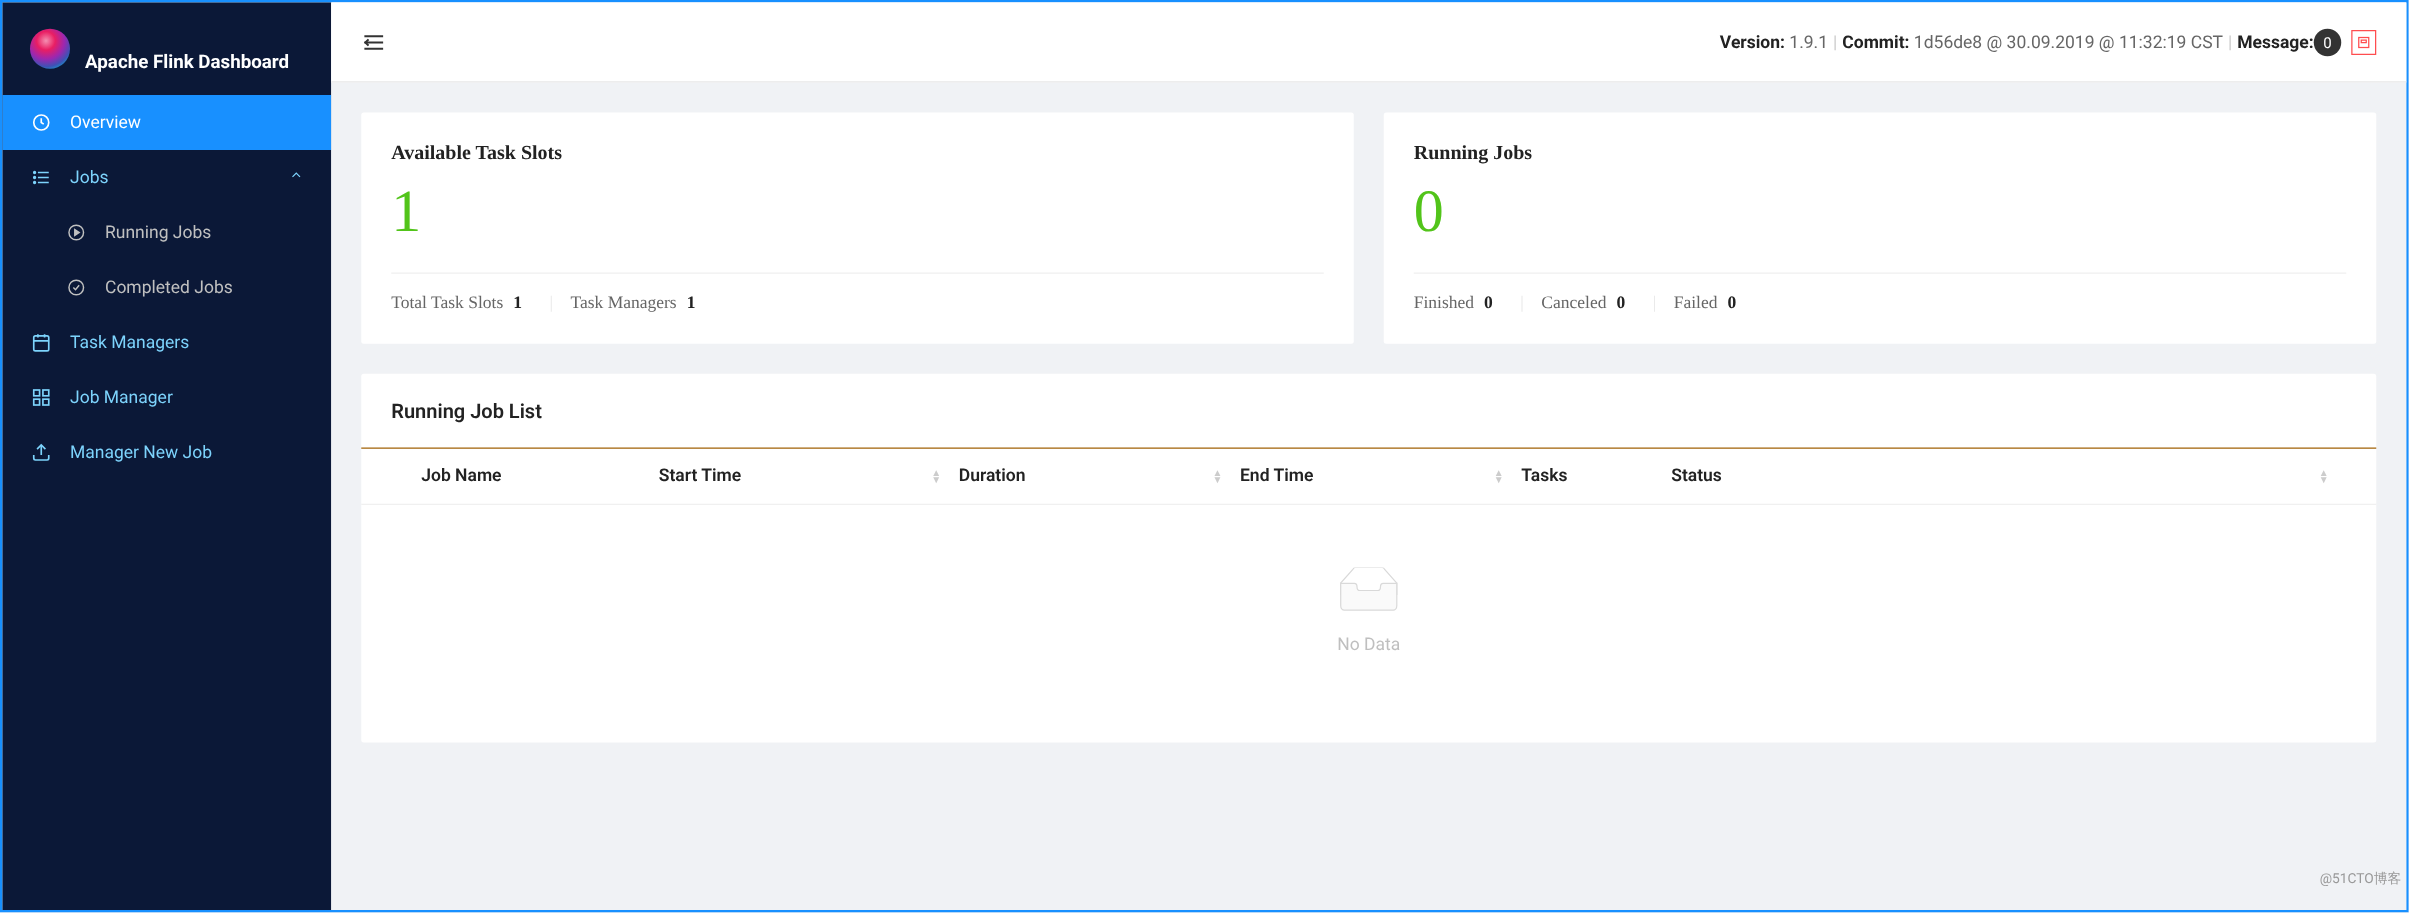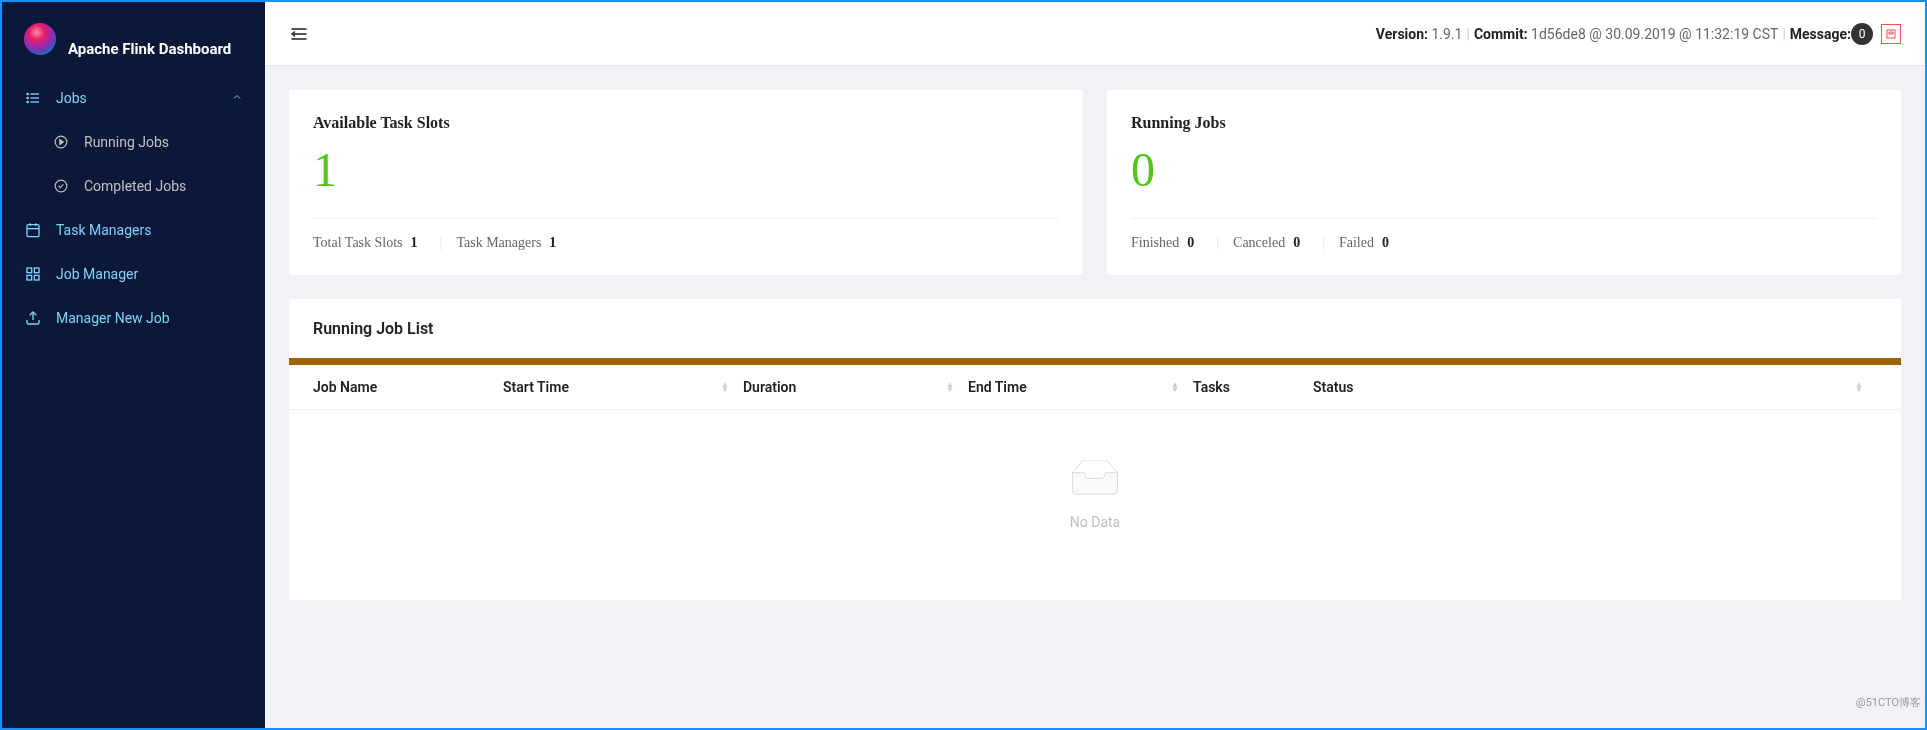--- a/index.html
+++ b/index.html
@@ -159,36 +159,36 @@
       padding-top: 16px;
     }
     .subline .val { color: #222; font-weight: 600; margin-right: 8px; }
     .subline .div { color: #e8e8e8; margin: 0 6px; }
     .table-card { background: #fff; border-radius: 2px; }
     .table-title {
       padding: 20px 24px;
       font-size: 16px;
       font-weight: 600;
       color: #222;
-      border-bottom: 7px solid #a16207;
+      border-bottom: 1px solid #a16207;
     }
     .table-head {
       display: flex;
       padding: 14px 24px;
       border-bottom: 1px solid #f0f0f0;
     }
     .th {
       color: #222;
       font-weight: 600;
       font-size: 14px;
       display: flex;
       align-items: center;
       gap: 6px;
     }
-    .col-name { flex: 0 0 190px; }
+    .col-name { flex: 0 0 190px; margin-left: 24px; }
     .col-start { flex: 0 0 240px; }
     .col-dur { flex: 0 0 225px; }
     .col-end { flex: 0 0 225px; }
     .col-tasks { flex: 0 0 120px; }
     .col-status { flex: 1; }
     .sort-caret {
       display: inline-flex;
       flex-direction: column;
       line-height: 5px;
       font-size: 8px;
@@ -221,20 +221,29 @@
 </head>
 <body>
 
 <div class="app">
   <aside class="sidebar">
     <div class="logo-area">
       <div class="logo-icon"></div>
       <div class="logo-text">Apache Flink Dashboard</div>
     </div>
     <nav class="nav">
+      <div class="nav-item active">
+        <span class="icon-wrap">
+          <svg width="16" height="16" viewBox="0 0 24 24" fill="none" stroke="currentColor" stroke-width="2">
+              <circle cx="12" cy="12" r="9"></circle>
+              <path d="M12 7v5l3 2"></path>
+            </svg>
+        </span>
+        <span>Overview</span>
+      </div>
       <div class="nav-item">
         <span class="icon-wrap">
           <svg width="16" height="16" viewBox="0 0 24 24" fill="none" stroke="currentColor" stroke-width="2">
               <line x1="8" y1="6" x2="21" y2="6"></line>
               <line x1="8" y1="12" x2="21" y2="12"></line>
               <line x1="8" y1="18" x2="21" y2="18"></line>
               <circle cx="4" cy="6" r="1"></circle>
               <circle cx="4" cy="12" r="1"></circle>
               <circle cx="4" cy="18" r="1"></circle>
             </svg>

